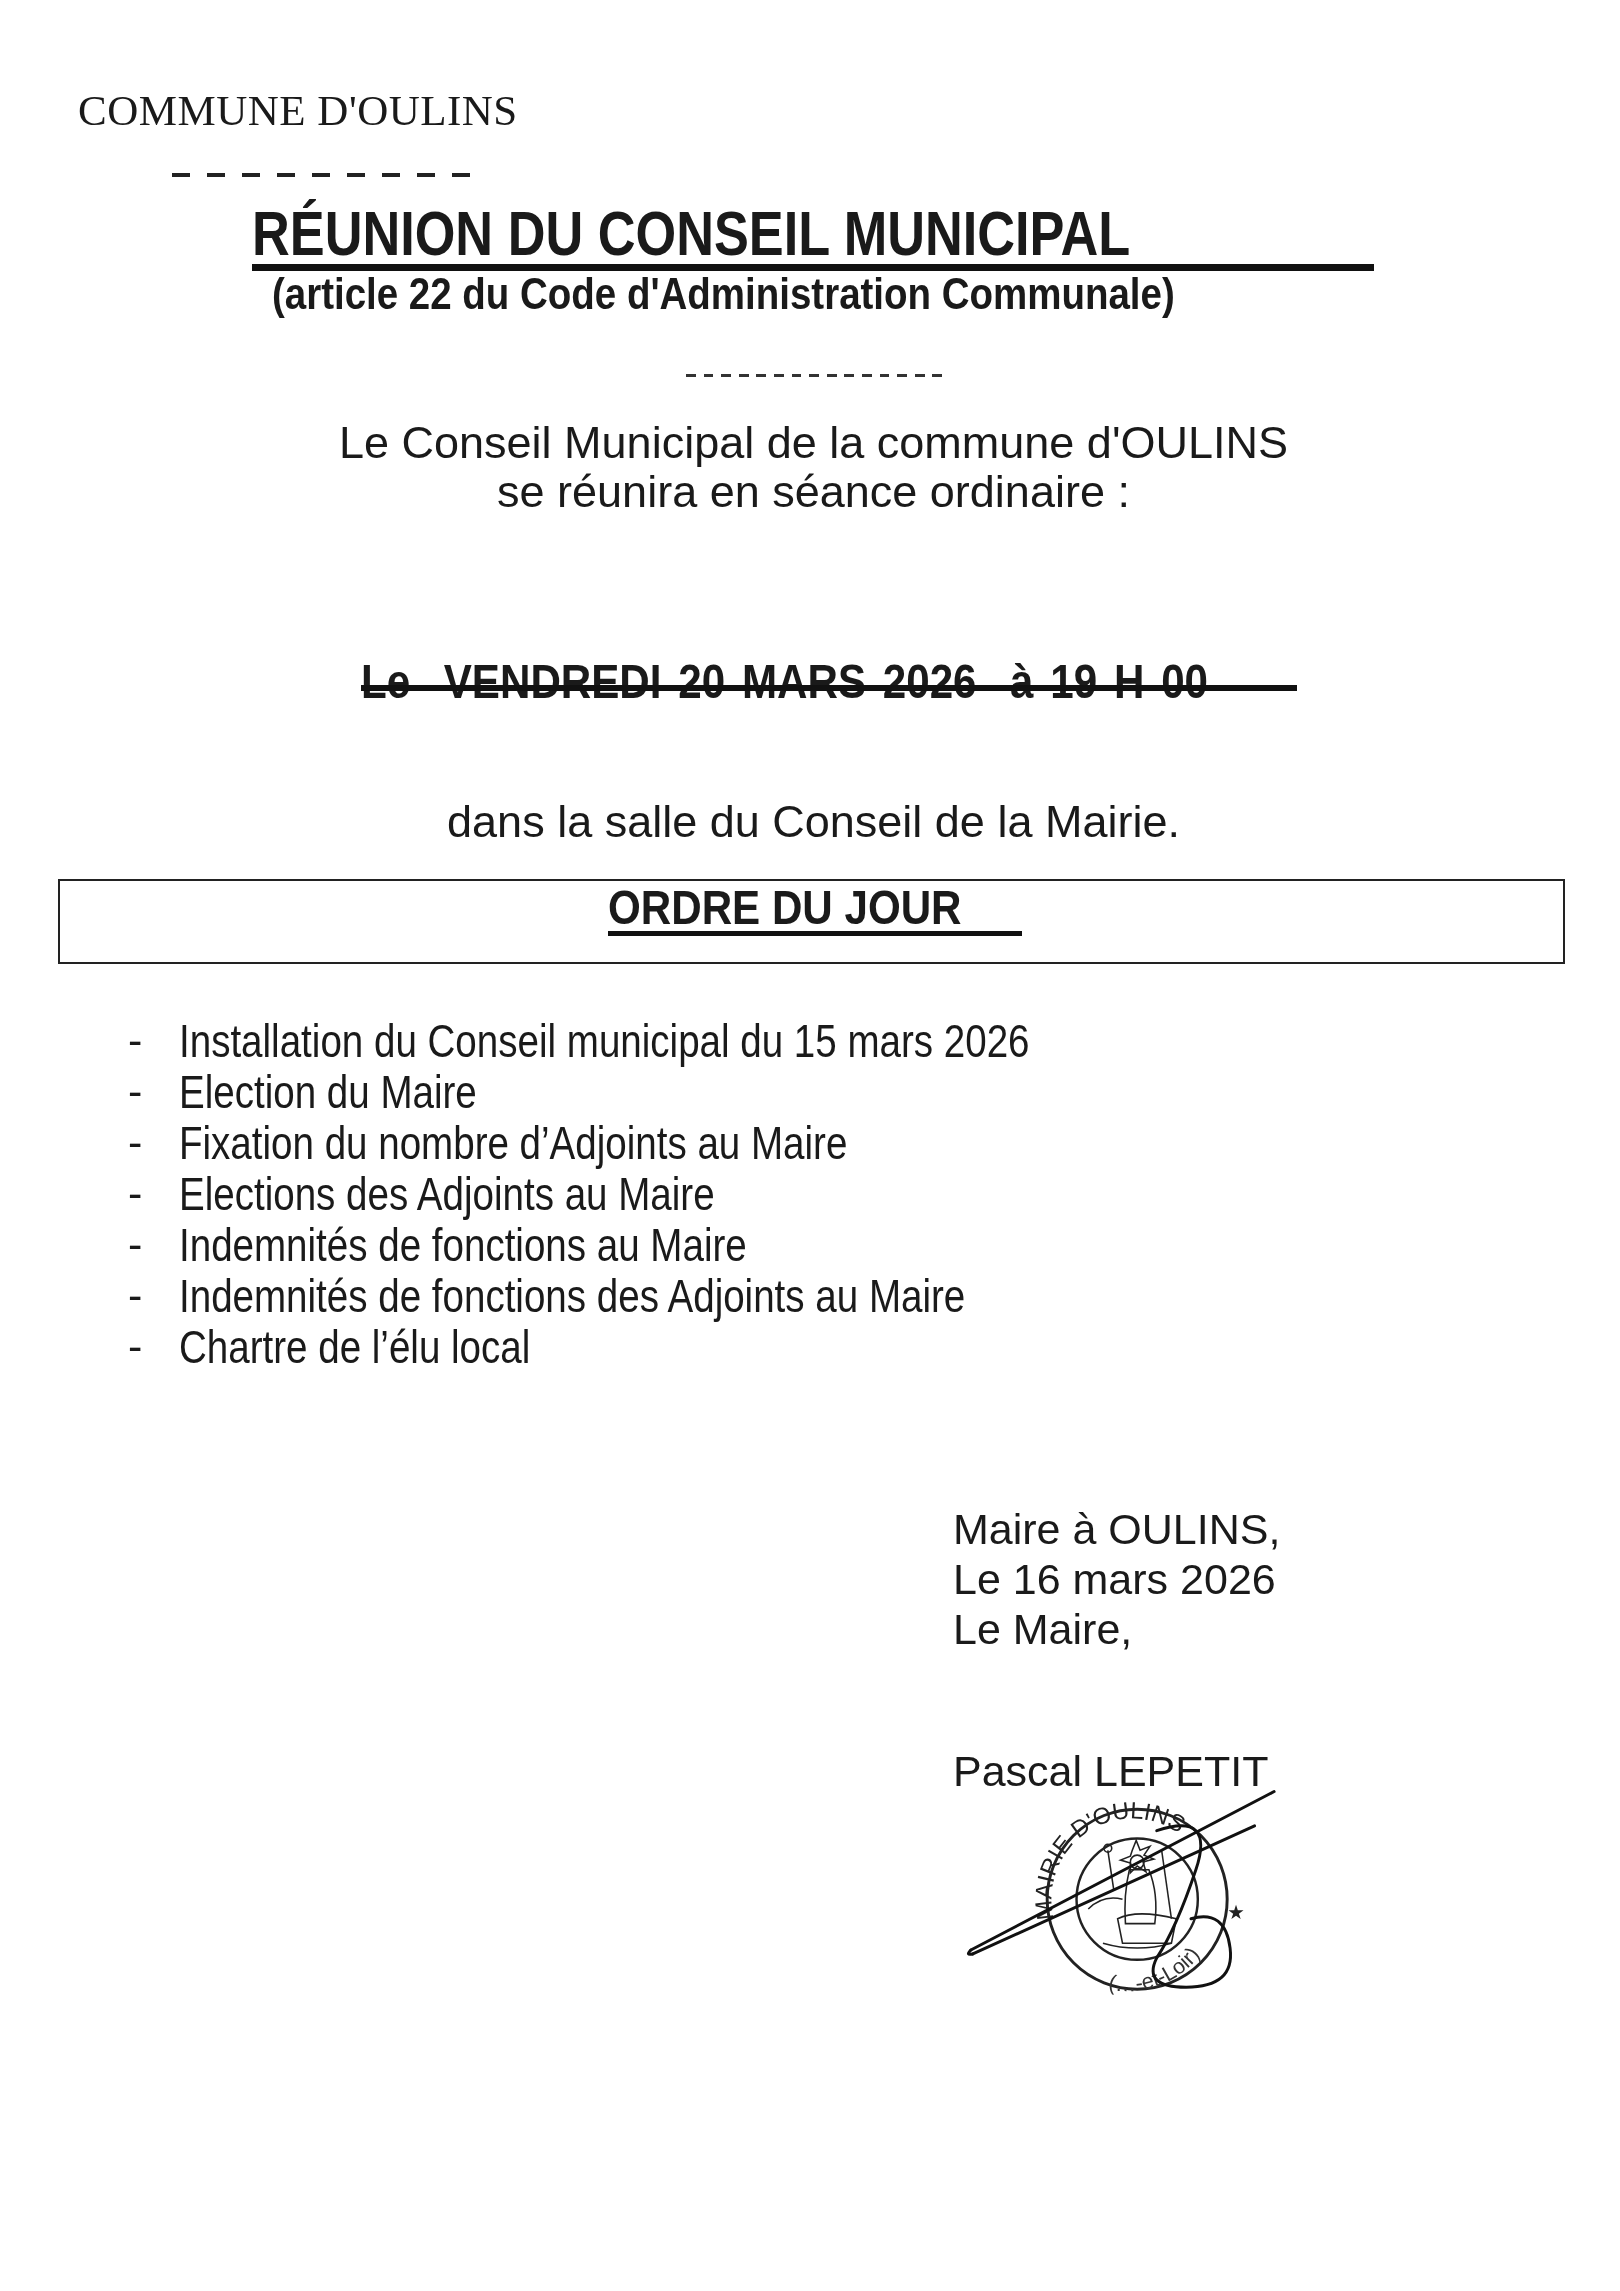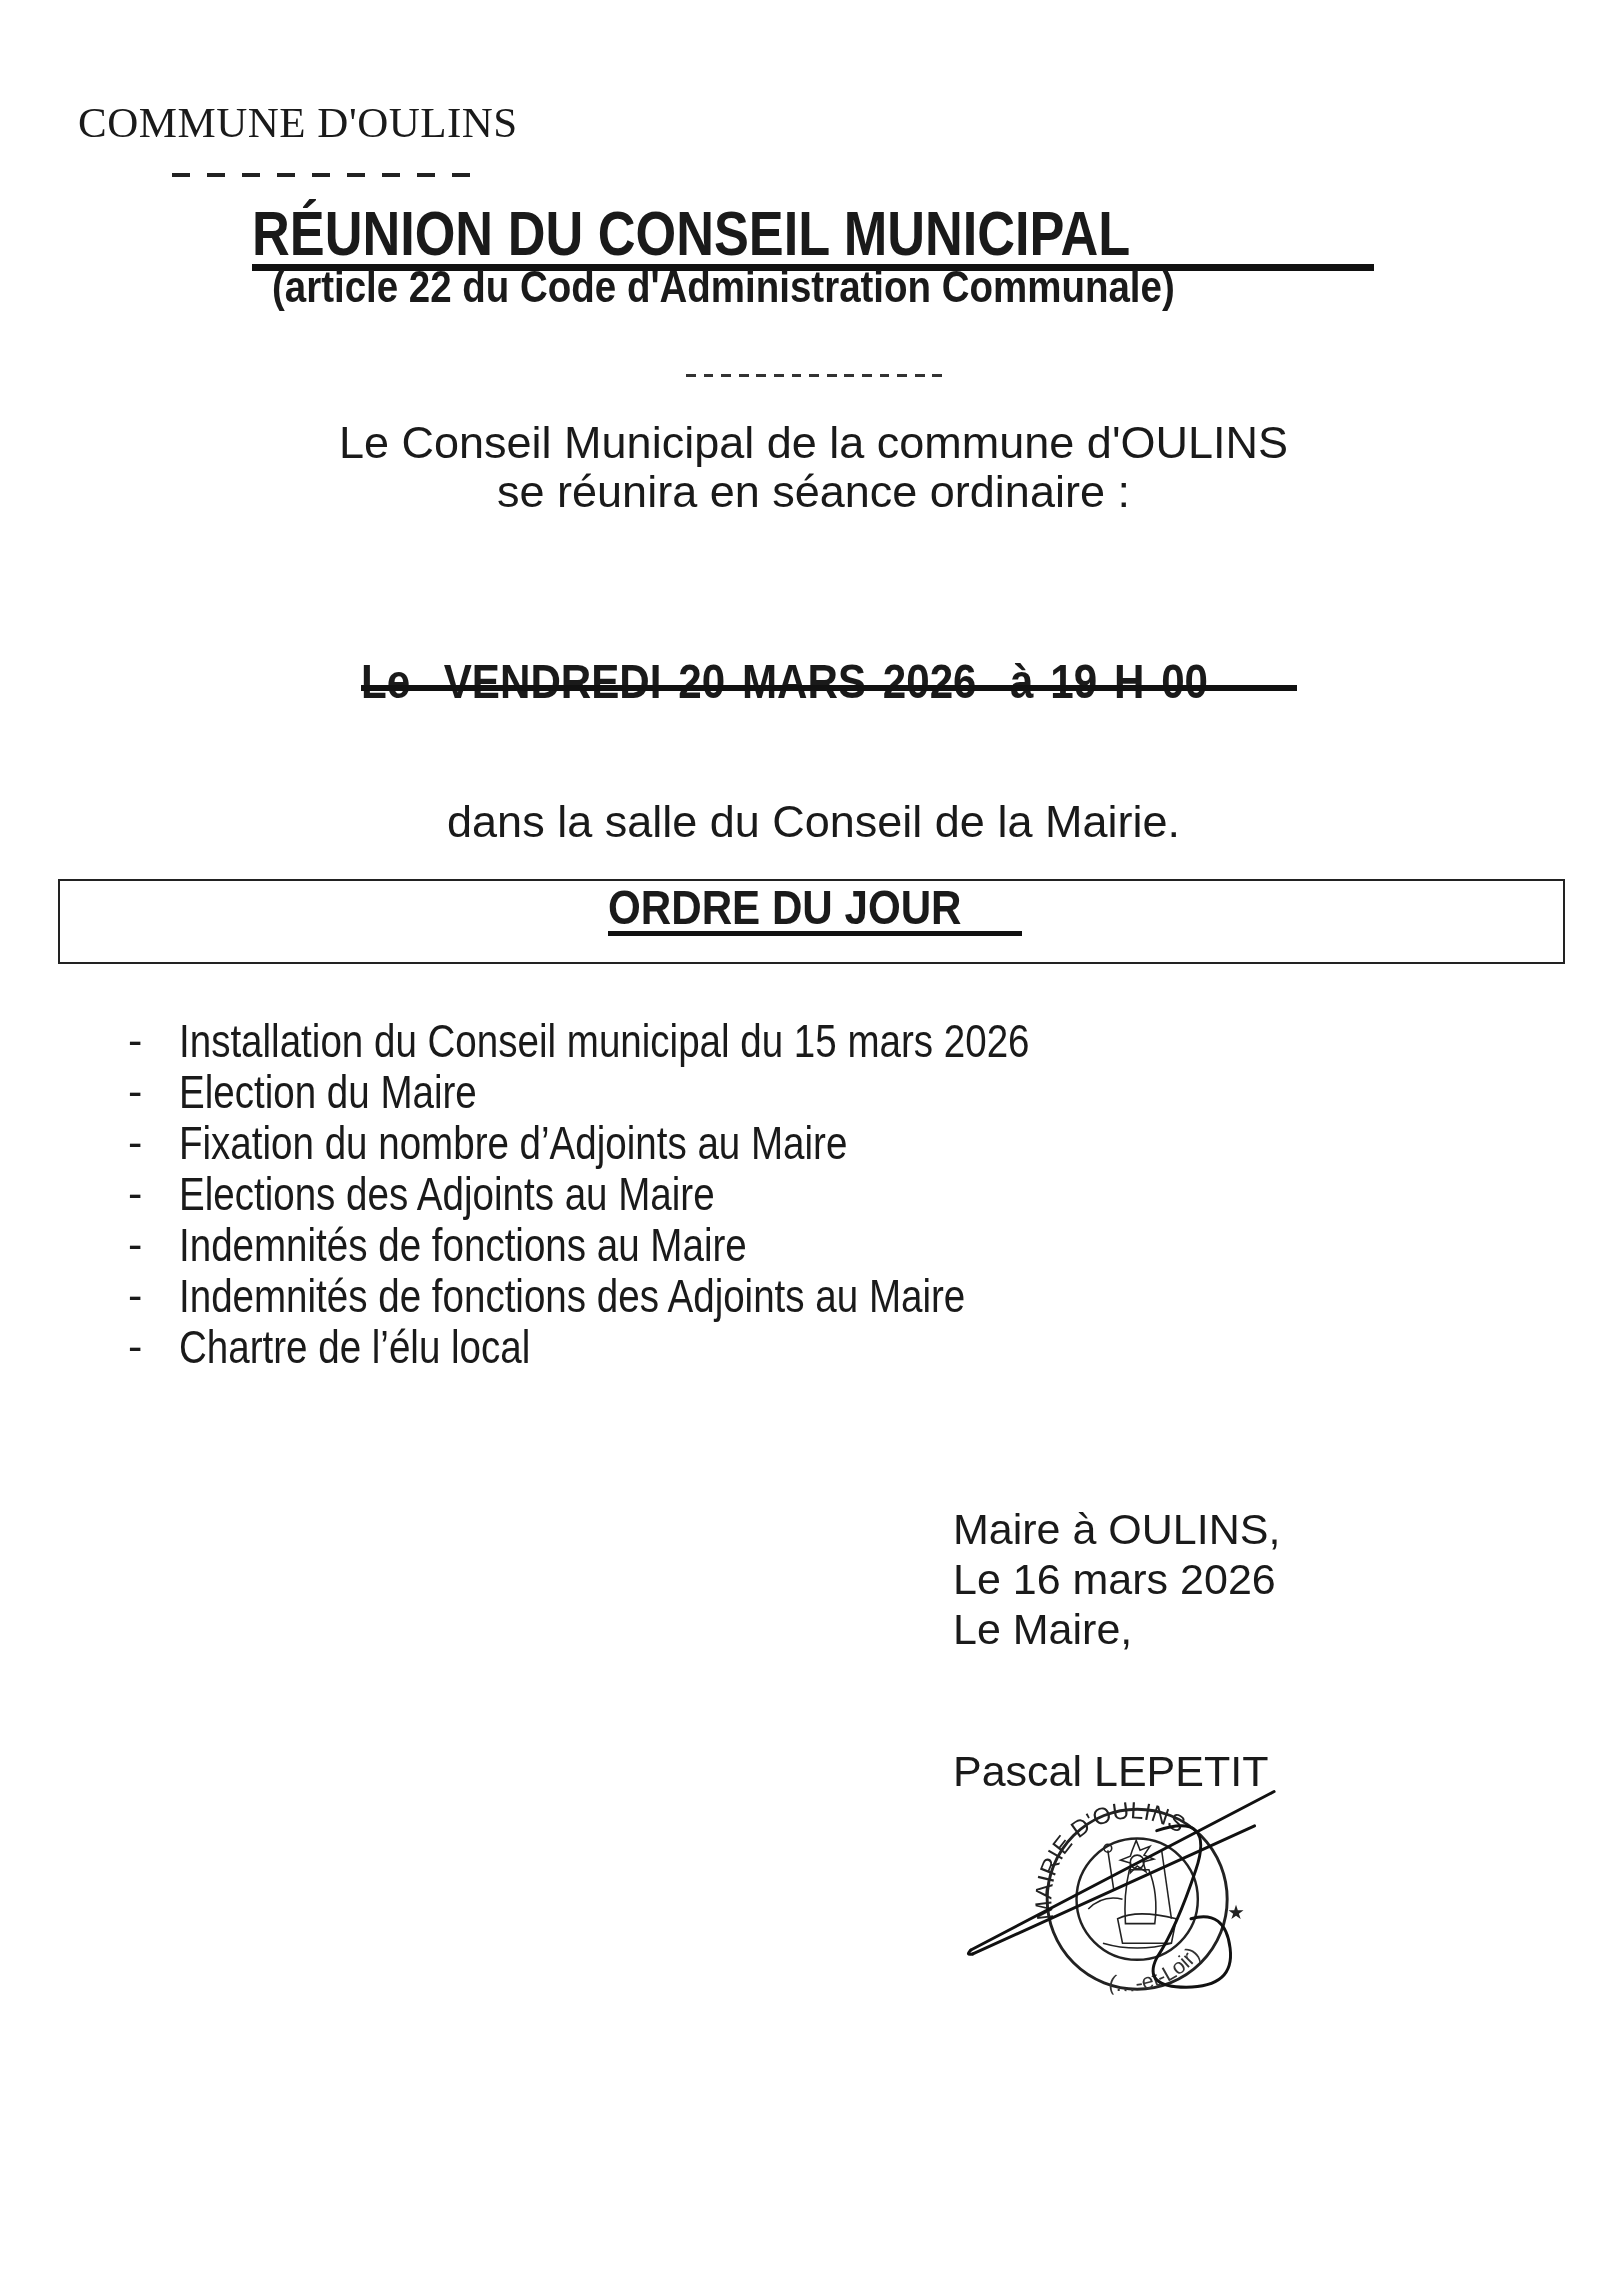--- a/index.html
+++ b/index.html
@@ -1,30 +1,30 @@
 <!DOCTYPE html>
 <html><head>
 <meta charset="utf-8">
 <style>
   html, body { margin: 0; padding: 0; background: #ffffff; }
   body { width: 1620px; height: 2292px; position: relative; overflow: hidden; color: #1a1a1a; }
   .abs { position: absolute; white-space: nowrap; }
-  .serif { font-family: "Liberation Serif", "DejaVu Serif", serif; margin-top: 12px; }
+  .serif { font-family: "Liberation Serif", "DejaVu Serif", serif; }
   .sans { font-family: "Liberation Sans", "DejaVu Sans", sans-serif; }
 
   #commune { left: 78px; top: 86px; font-size: 43px; letter-spacing: 0.5px; }
   .dashline { position: absolute; height: 3.9px; background: repeating-linear-gradient(90deg, #222 0 17.6px, transparent 17.6px 35px); }
   #dash1 { left: 172px; top: 173px; width: 300px; height: 3.9px; }
   #dash2 { left: 686px; top: 374px; width: 257px; height: 2.9px; background: repeating-linear-gradient(90deg, #333 0 9.8px, transparent 9.8px 17.6px); }
 
   #title-wrap { left: 252px; top: 202px; width: 1122px; }
   #title { font-size: 63px; font-weight: bold; line-height: 63px; transform: scaleX(0.83); transform-origin: left top; display: inline-block; }
   #title-underline { position: absolute; left: 252px; top: 264px; width: 1122px; height: 6.9px; background: #111; }
 
-  #subtitle-wrap { left: 272px; top: 262px; }
+  #subtitle-wrap { left: 272px; top: 269px; }
   #subtitle { font-size: 45px; font-weight: bold; line-height: 49px; transform: scaleX(0.855); transform-origin: left top; display: inline-block; }
 
   .center-line { position: absolute; left: 0; width: 1627px; text-align: center; }
   #intro1 { top: 417px; font-size: 45px; line-height: 51px; }
   #intro2 { top: 466px; font-size: 45px; line-height: 51px; }
 
   #date-wrap { left: 361px; top: 656px; }
   #date { font-size: 49px; font-weight: bold; line-height: 51px; transform: scaleX(0.86); transform-origin: left top; display: inline-block; word-spacing: 5.9px; }
   #date-underline { position: absolute; left: 361px; top: 685px; width: 936px; height: 5.9px; background: #111; }
 

